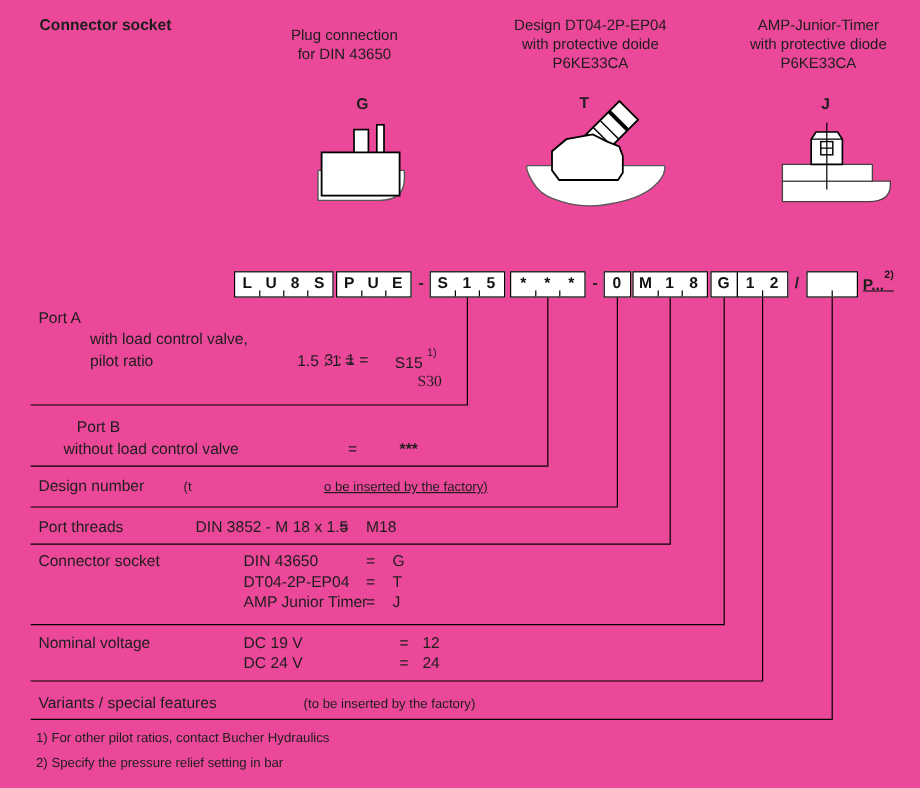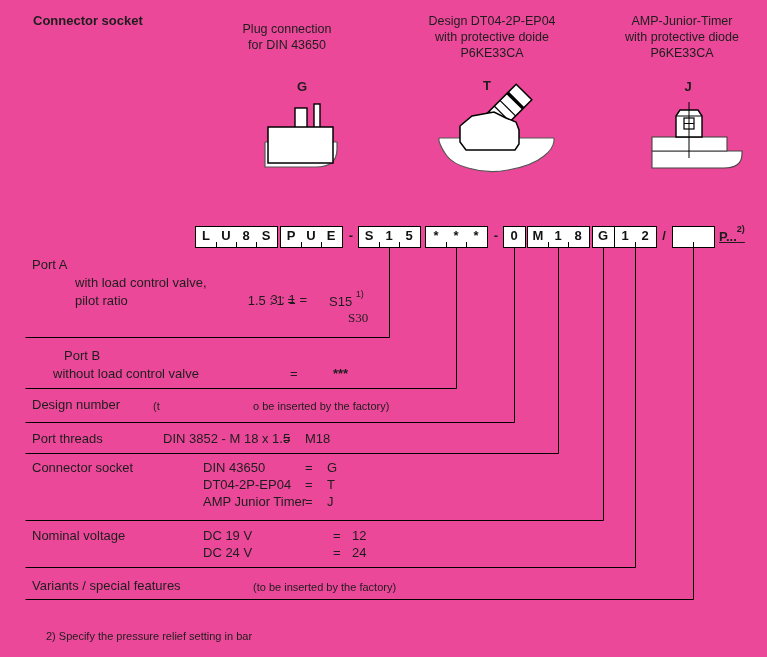--- a/index.html
+++ b/index.html
@@ -143,21 +143,21 @@
   <div class="abs t13 rgt" style="left:225px;top:292px;width:82px;text-align:right;">3 : 1 =</div>
   <div class="abs t13" style="left:348px;top:310px;font-family:Liberation Serif, serif;">S30</div>
 
   <div class="abs t13" style="left:32px;top:348px;margin-left:32px;">Port B</div>
   <div class="abs t13" style="left:53px;top:366px;">without load control valve</div>
   <div class="abs t13" style="left:290px;top:366px;">=</div>
   <div class="abs t13 bold" style="left:333px;top:366px;">***</div>
 
   <div class="abs t13" style="left:32px;top:397px;">Design number</div>
   <div class="abs t11" style="left:153px;top:400px;">(t</div>
-  <div class="abs t11" style="left:253px;top:400px;">o be inserted by the factory)</div>
+  <div class="abs t11" style="left:270px;top:400px;text-decoration:underline;">o be inserted by the factory)</div>
 
   <div class="abs t13" style="left:32px;top:431px;">Port threads</div>
   <div class="abs t13" style="left:163px;top:431px;">DIN 3852 - M 18 x 1.5</div>
   <div class="abs t13" style="left:283px;top:431px;">=</div>
   <div class="abs t13" style="left:305px;top:431px;">M18</div>
 
   <div class="abs t13" style="left:32px;top:460px;">Connector socket</div>
   <div class="abs t13" style="left:203px;top:460px;">DIN 43650</div>
   <div class="abs t13" style="left:305px;top:460px;">=</div>
   <div class="abs t13" style="left:327px;top:460px;">G</div>
@@ -172,15 +172,16 @@
   <div class="abs t13" style="left:203px;top:528px;">DC 19 V</div>
   <div class="abs t13" style="left:333px;top:528px;">=</div>
   <div class="abs t13" style="left:352px;top:528px;">12</div>
   <div class="abs t13" style="left:203px;top:545px;">DC 24 V</div>
   <div class="abs t13" style="left:333px;top:545px;">=</div>
   <div class="abs t13" style="left:352px;top:545px;">24</div>
 
   <div class="abs t13" style="left:32px;top:578px;">Variants / special features</div>
   <div class="abs t11" style="left:253px;top:581px;">(to be inserted by the factory)</div>
 
-  <div class="abs t11" style="left:30px;top:630px;margin-left:16px;">2) Specify the pressure relief setting in bar</div>
+  <div class="abs t11" style="left:30px;top:609px;">1) For other pilot ratios, contact Bucher Hydraulics</div>
+  <div class="abs t11" style="left:30px;top:630px;">2) Specify the pressure relief setting in bar</div>
 
 </div>
 
 </body></html>

